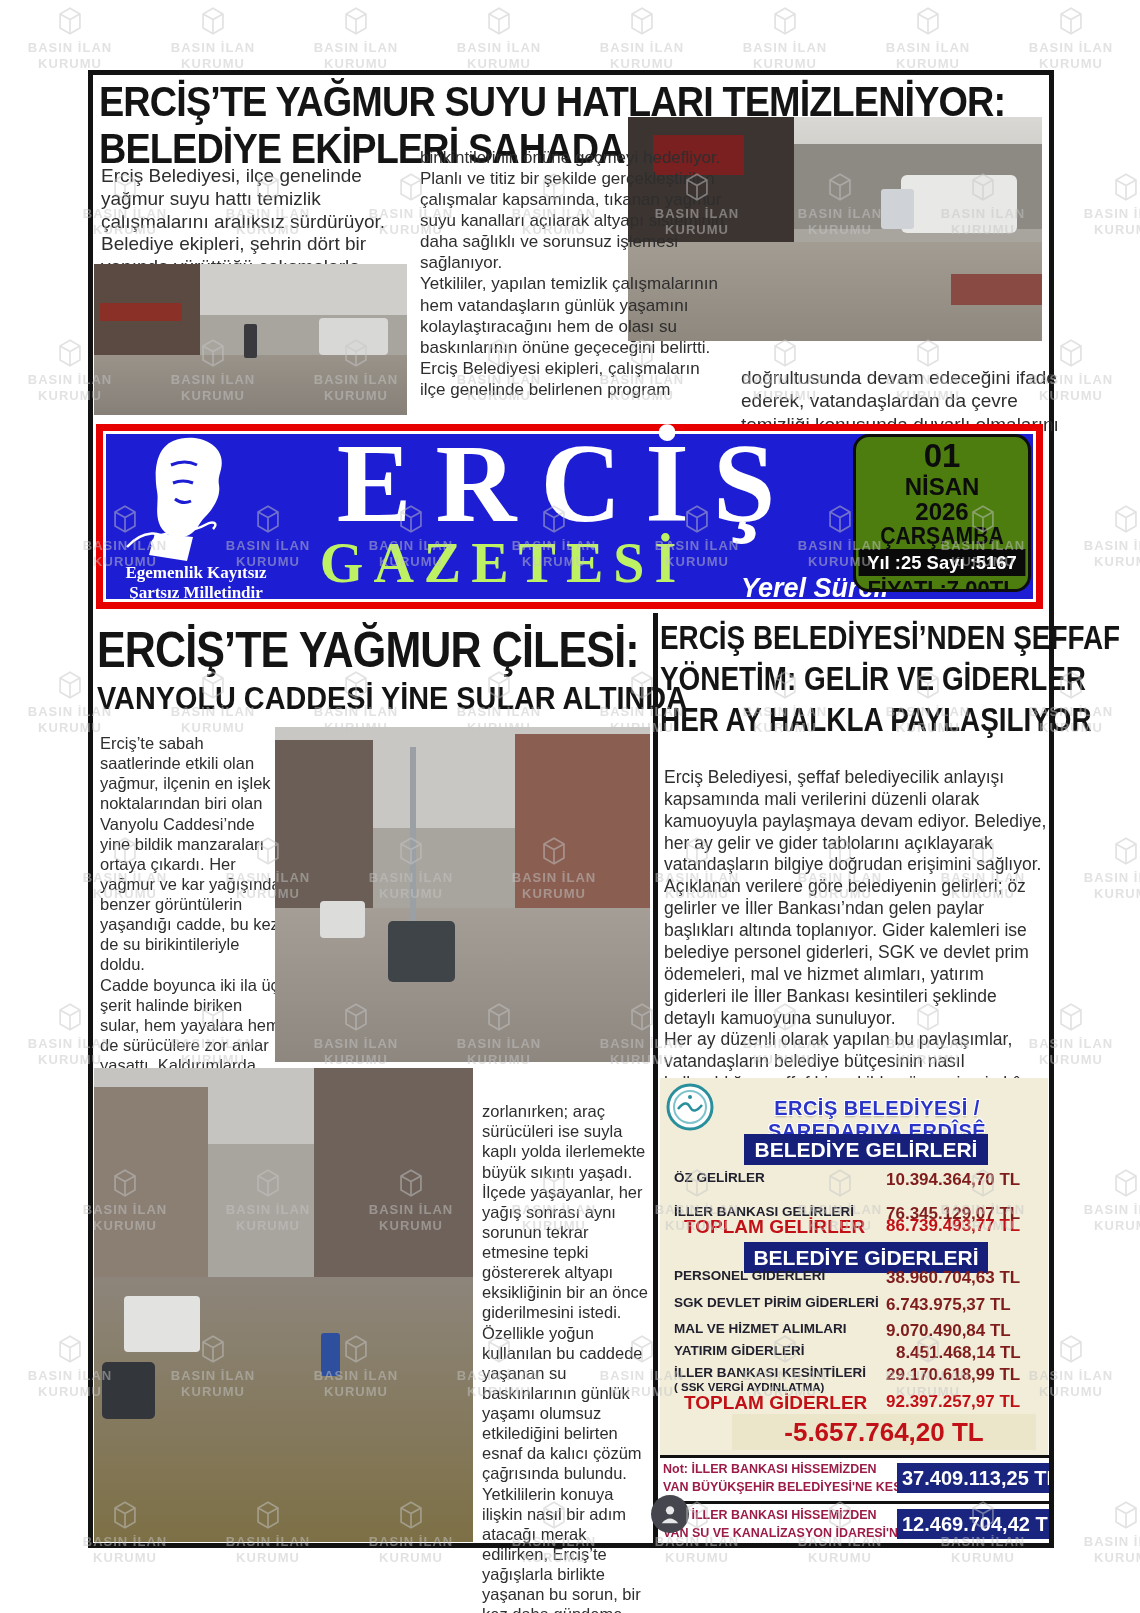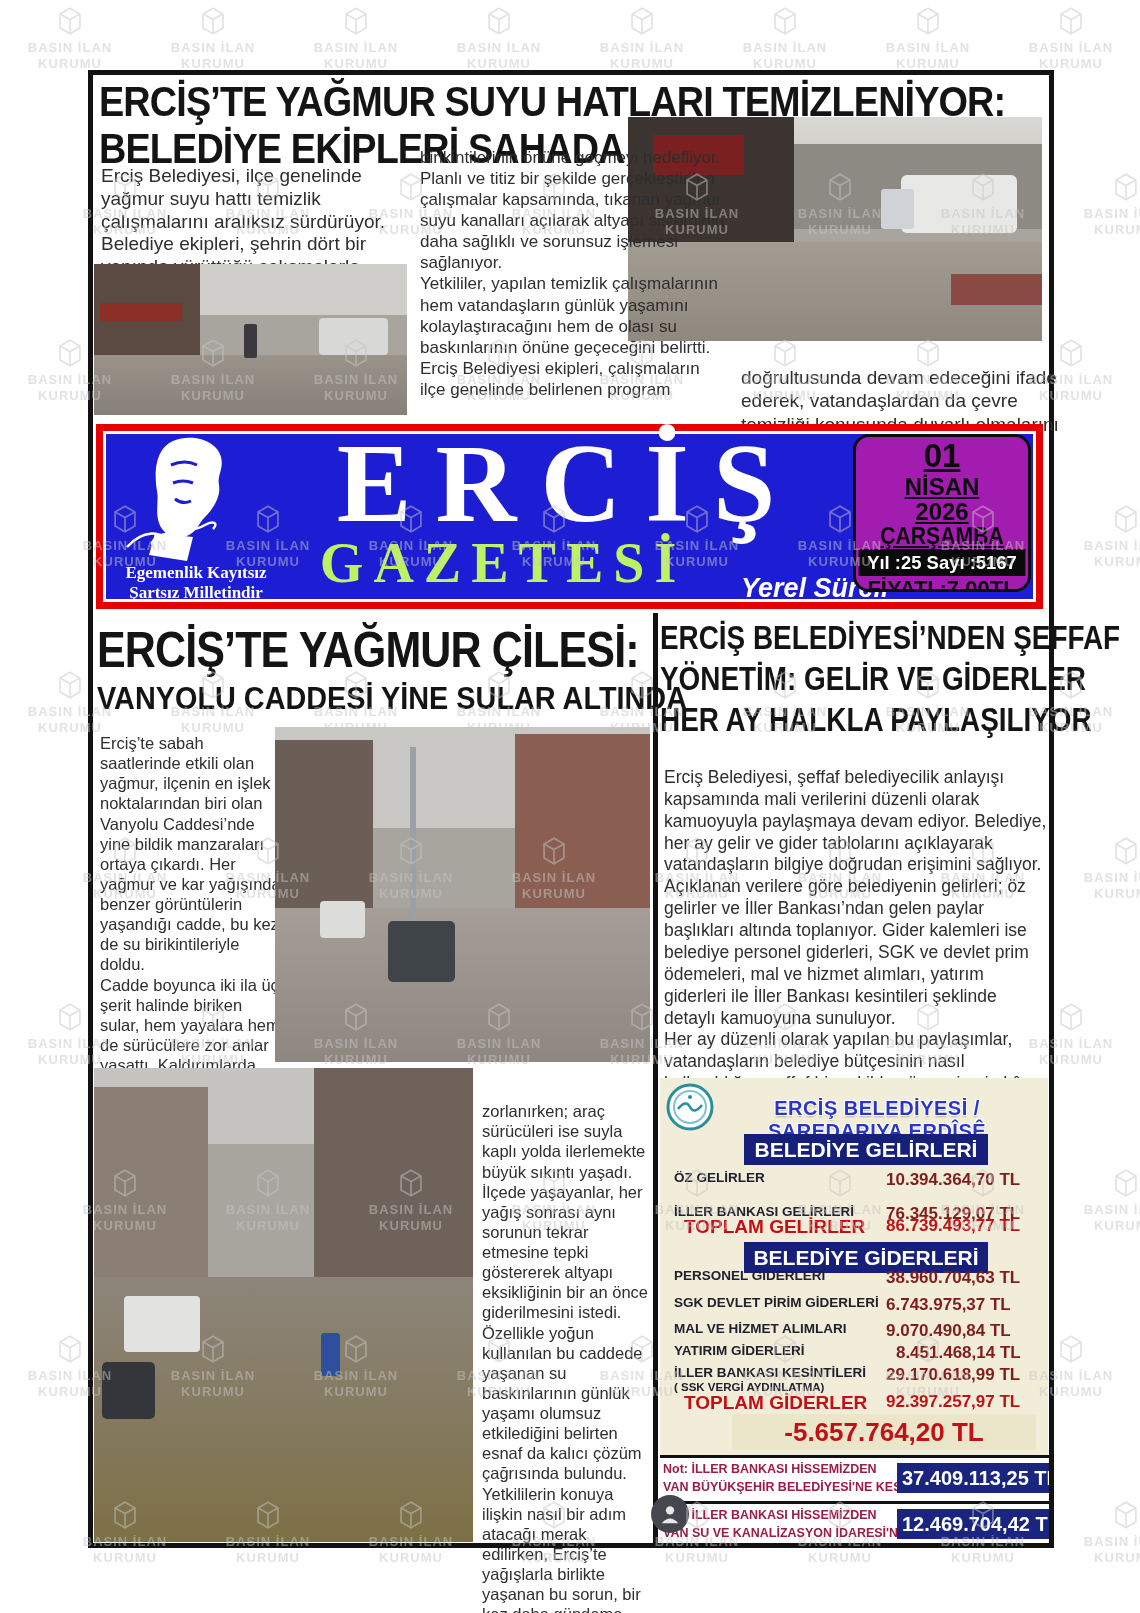--- a/index.html
+++ b/index.html
@@ -33,22 +33,22 @@
   
   .masthead{position:absolute;left:3px;top:349px;width:947px;height:185px;box-sizing:border-box;
             border:7px solid #e60000;background:#1d1dd3;box-shadow:inset 0 0 0 3px #ffffff;}
   .mh-title{position:absolute;left:160px;top:-4px;width:610px;text-align:center;color:#fff;
             font-family:"Liberation Serif",serif;font-weight:bold;font-size:112px;letter-spacing:24px;line-height:1.0;}
   .mh-sub{position:absolute;left:160px;top:104px;width:480px;text-align:center;color:#bef264;
           font-family:"Liberation Serif",serif;font-weight:bold;font-size:56px;letter-spacing:10px;line-height:1.0;}
   .mh-motto{position:absolute;left:8px;top:132px;width:170px;text-align:center;color:#fff;
             font-family:"Liberation Serif",serif;font-weight:bold;font-size:17px;line-height:1.2;}
   .mh-yerel{position:absolute;left:606px;top:142px;color:#fff;font-style:italic;font-weight:bold;font-size:27px;margin-left:32px;}
-  .datebox{position:absolute;left:750px;top:3px;width:178px;height:158px;background:#a21caf;border:3px solid #0d0d0d;
-           border-radius:16px;box-sizing:border-box;text-align:center;color:#0c0c0c;overflow:hidden;text-decoration:underline;}
+  .datebox{position:absolute;left:750px;top:3px;width:178px;height:158px;background:#4d7c0f;border:3px solid #0d0d0d;
+           border-radius:16px;box-sizing:border-box;text-align:center;color:#0c0c0c;overflow:hidden;}
   .db-day{font-size:33px;font-weight:bold;line-height:1.05;margin-top:2px;}
   .db-month,.db-year{font-size:24px;font-weight:bold;line-height:1.05;}
   .db-wday{font-size:23px;font-weight:bold;line-height:1.1;transform:scaleX(.92);}
   .db-issue{background:#0a0a0a;color:#fff;font-size:19px;font-weight:bold;line-height:27px;height:27px;
             white-space:nowrap;transform:scaleX(.97);}
   .db-price{font-size:22px;font-weight:bold;line-height:1.2;}
   
   .vdiv{position:absolute;left:560px;top:538px;width:5px;height:930px;background:#111;}
   
   .a2-h1{left:4px;top:546px;font-size:50px;transform:scaleX(.86);letter-spacing:-1px;}

